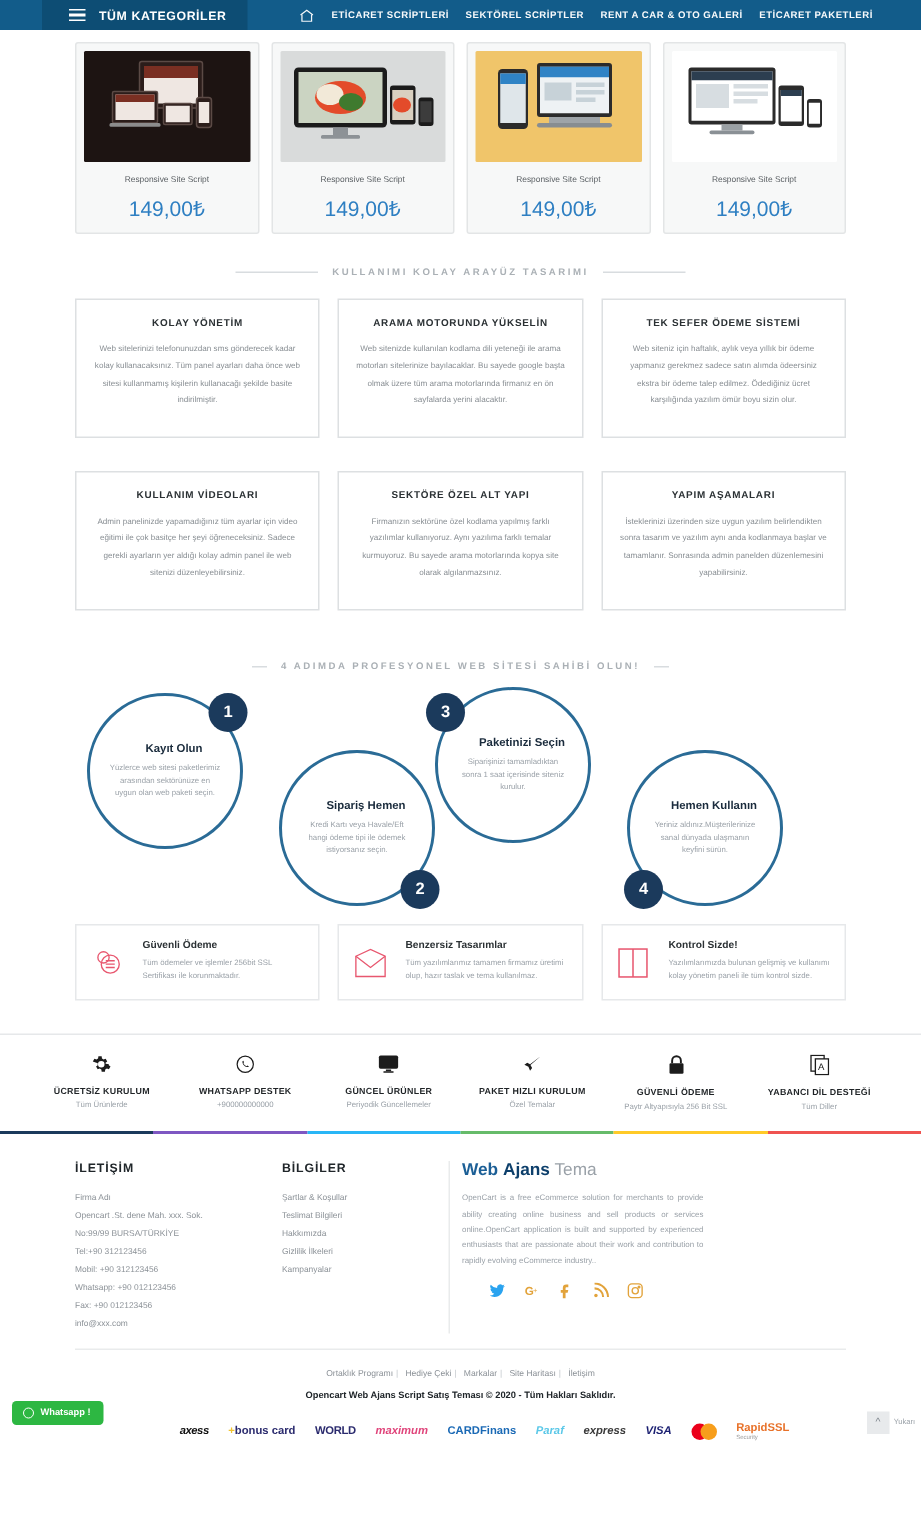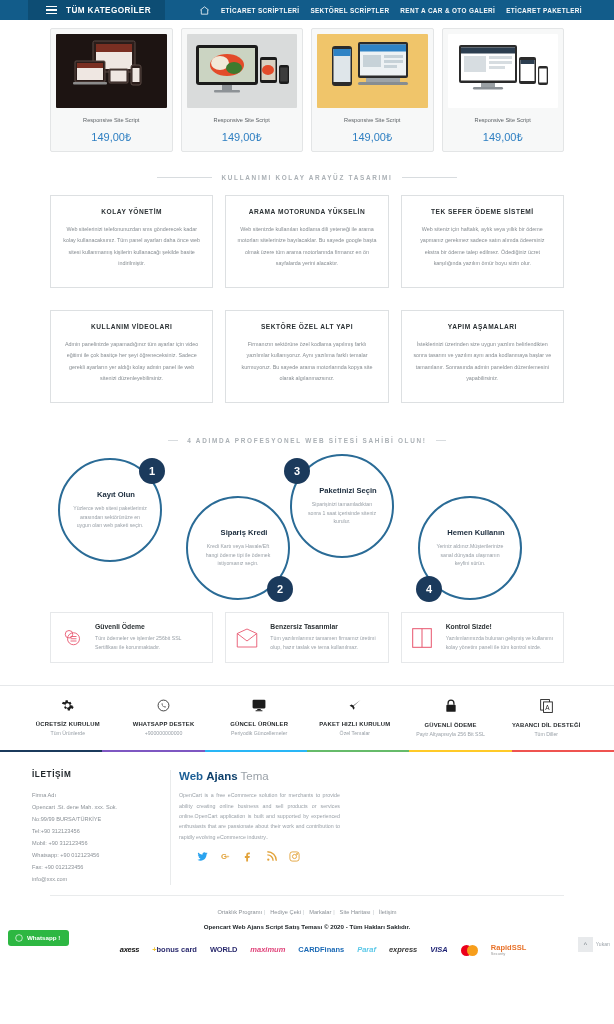--- a/index.html
+++ b/index.html
@@ -52,21 +52,21 @@
   }
   .pthumb {
     height: 74px; border-radius: 1px; display: flex;
     align-items: center; justify-content: center; overflow: hidden;
   }
   .pc1 .pthumb { background: #1d1412; }
   .pc2 .pthumb { background: #d9dbdb; }
   .pc3 .pthumb { background: #f0c56a; }
   .pc4 .pthumb { background: #ffffff; }
   .pname { font-size: 5.6px; color: #5a5f63; margin-top: 9px; }
-  .pprice { font-size: 11px; color: #2e7fc2; margin-top: 6px; }
+  .pprice { font-size: 14px; color: #2e7fc2; margin-top: 6px; }
 
   
   .divider-head {
     display: flex; align-items: center; justify-content: center;
     gap: 9px; margin: 22px 0 14px 0;
   }
   .divider-head .ln { width: 55px; height: 1px; background: #d8dcdf; }
   .divider-head .tx {
     font-size: 6.4px; letter-spacing: 1.7px; color: #aab0b5; font-weight: bold;
   }
@@ -131,21 +131,21 @@
   .sitem .gl { font-size: 13px; color: #1c1c1c; line-height: 1; display: block; }
   .sitem .t1 {
     font-size: 5.9px; font-weight: bold; color: #1f2326;
     letter-spacing: .2px; margin-top: 7px; white-space: nowrap;
   }
   .sitem .t2 { font-size: 5.2px; color: #9aa1a8; margin-top: 3px; white-space: nowrap; }
   .rainbow { display: flex; height: 2px; }
   .rainbow i { flex: 1; }
 
   
-  .footer { display: flex; padding: 18px 50px 10px 32px; gap: 6px; }
+  .footer { display: flex; padding: 18px 50px 10px 50px; gap: 6px; }
   .fcol h6 {
     font-size: 8.2px; font-weight: bold; color: #20262a;
     letter-spacing: .6px; margin-bottom: 10px;
   }
   .fcol.c1 { width: 132px; }
   .fcol.c2 { width: 105px; }
   .fcol.c3 { width: 105px; }
   .fcol li { list-style: none; font-size: 5.6px; color: #8b9197; line-height: 2.15; }
   .fcol a { color: #8b9197; text-decoration: none; font-size: 5.6px; line-height: 2.15; display: block; }
   .fbrand { width: 170px; padding-left: 8px; border-left: 1px solid #e9ebec; }
@@ -366,21 +366,21 @@
     <span class="ln"></span>
   </div>
 
   <div class="steps">
     <div class="step s1">
       <h4>Kayıt Olun</h4>
       <p>Yüzlerce web sitesi paketlerimiz arasından sektörünüze en uygun olan web paketi seçin.</p>
       <span class="badge">1</span>
     </div>
     <div class="step s2">
-      <h4>Sipariş Kredi</h4>
+      <h4>Sipariş Hemen</h4>
       <p>Kredi Kartı veya Havale/Eft hangi ödeme tipi ile ödemek istiyorsanız seçin.</p>
       <span class="badge">2</span>
     </div>
     <div class="step s3">
       <h4>Paketinizi Seçin</h4>
       <p>Siparişinizi tamamladıktan sonra 1 saat içerisinde siteniz kurulur.</p>
       <span class="badge">3</span>
     </div>
     <div class="step s4">
       <h4>Hemen Kullanın</h4>
@@ -510,20 +510,28 @@
         <li>Opencart .St. dene Mah. xxx. Sok.</li>
         <li>No:99/99 BURSA/TÜRKİYE</li>
         <li>Tel:+90 312123456</li>
         <li>Mobil: +90 312123456</li>
         <li>Whatsapp: +90 012123456</li>
         <li>Fax: +90 012123456</li>
         <li>info@xxx.com</li>
       </ul>
     </div>
 
+    <div class="fcol c2">
+      <h6>BİLGİLER</h6>
+      <a href="#">Şartlar &amp; Koşullar</a>
+      <a href="#">Teslimat Bilgileri</a>
+      <a href="#">Hakkımızda</a>
+      <a href="#">Gizlilik İlkeleri</a>
+      <a href="#">Kampanyalar</a>
+    </div>
 
 
     <div class="fbrand">
       <div class="logo">
         <span class="b1">Web</span>
         <span class="b2">Ajans</span>
         <span class="b3">Tema</span>
       </div>
       <p>OpenCart is a free eCommerce solution for merchants to provide ability creating online business and sell products or services online.OpenCart application is built and supported by experienced enthusiasts that are passionate about their work and contribution to rapidly evolving eCommerce industry..</p>
       <div class="socials">

